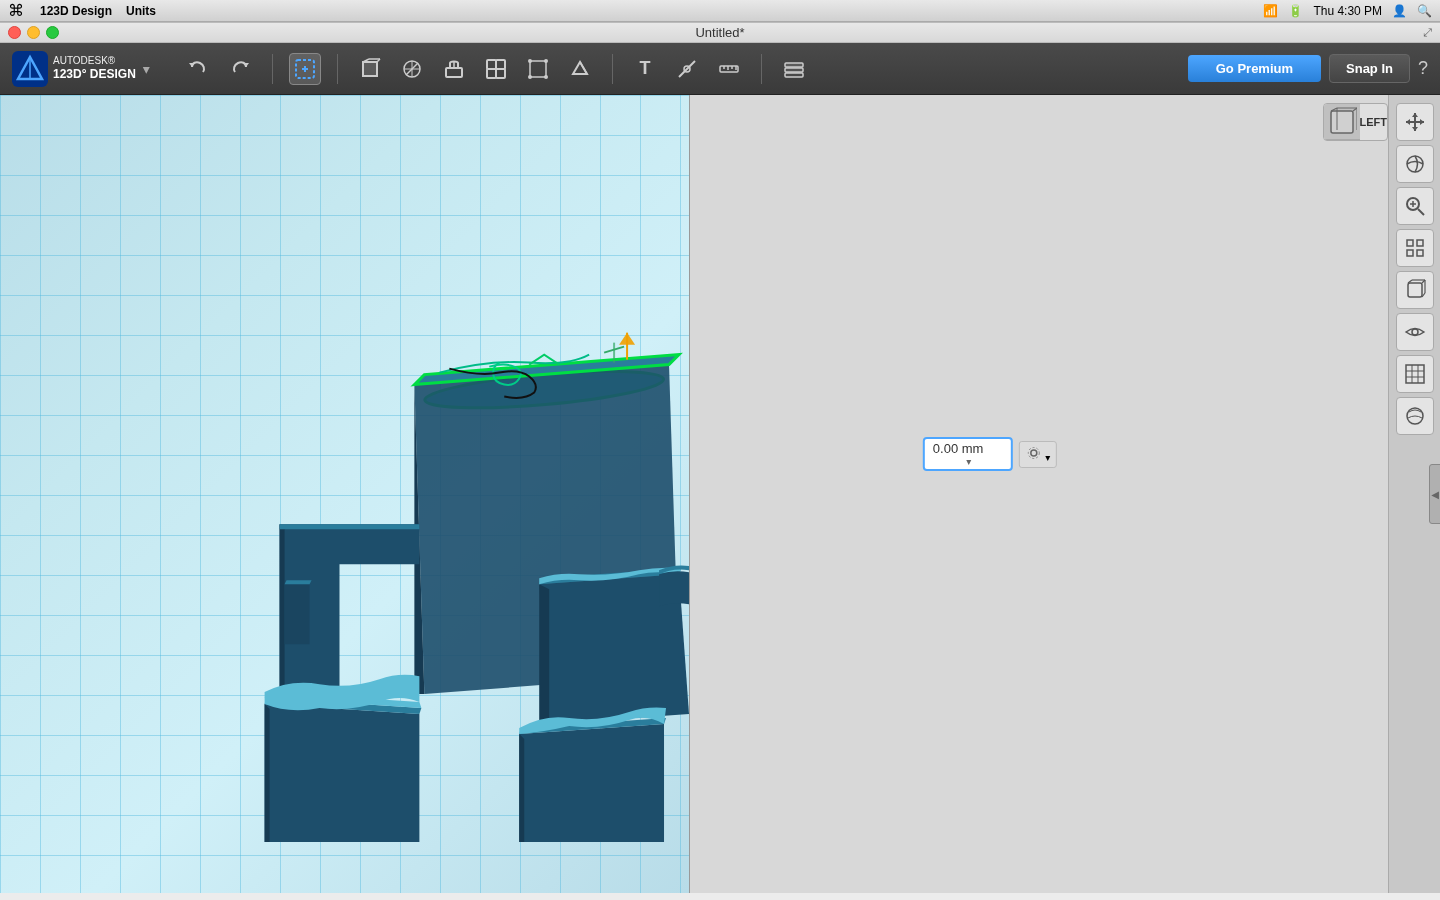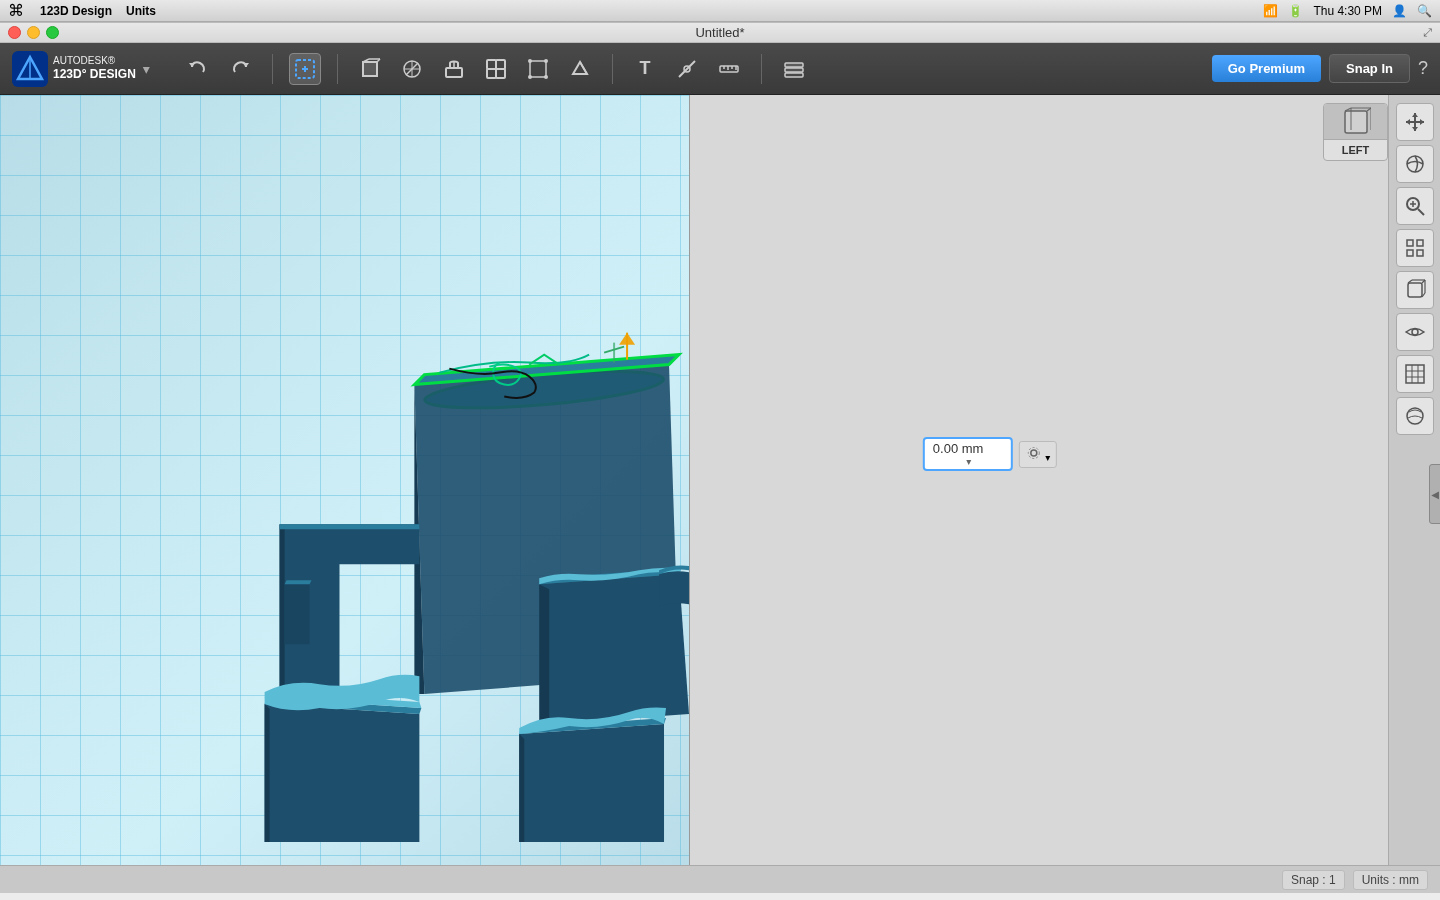--- a/index.html
+++ b/index.html
@@ -52,21 +52,21 @@
     .toolbar-btn {
       width: 32px; height: 32px; display: flex; align-items: center; justify-content: center;
       background: transparent; border: 1px solid transparent; border-radius: 4px;
       cursor: pointer; color: #ccc; font-size: 18px; transition: background 0.1s;
     }
     .toolbar-btn.active { background: rgba(255,255,255,0.15); border-color: #888; }
 
     .toolbar-right { margin-left: auto; display: flex; align-items: center; gap: 8px; }
     .btn-premium {
       background: linear-gradient(to bottom, #4da6ff, #2980d9);
-      color: white; border: none; padding: 6px 16px; border-radius: 4px;
+      color: white; border: none; padding: 6px 28px; border-radius: 4px;
       font-size: 13px; font-weight: 600; cursor: pointer;
     }
     .btn-signin {
       background: linear-gradient(to bottom, #5a5a5a, #444);
       color: white; border: 1px solid #666; padding: 6px 16px; border-radius: 4px;
       font-size: 13px; font-weight: 600; cursor: pointer;
     }
     .btn-help {
       color: #ccc; background: transparent; border: none; font-size: 18px; cursor: pointer;
     }
@@ -114,21 +114,21 @@
     .view-btn {
       width: 38px; height: 38px; display: flex; align-items: center; justify-content: center;
       background: rgba(255,255,255,0.5); border: 1px solid #aaa; border-radius: 4px;
       cursor: pointer; font-size: 16px; color: #444;
     }
 
     
     .view-label-box {
       position: absolute; right: 52px; top: 8px; width: 65px;
       background: #e0e0e0; border: 1px solid #aaa; border-radius: 4px;
-      display: flex; flex-direction: column; align-items: center; overflow: hidden;
+      display: flex; flex-direction: row; align-items: center; overflow: hidden;
     }
     .view-label-icon { width: 100%; height: 36px; background: #c0c0c0; display: flex; align-items: center; justify-content: center; font-size: 18px; border-bottom: 1px solid #aaa; }
     .view-label-text { font-size: 11px; font-weight: 600; color: #333; padding: 4px 0; }
     .dim-input-wrap {
       background: white; border: 2px solid #4da6ff; border-radius: 4px;
       display: flex; align-items: center; padding: 2px 4px; min-width: 90px; flex-direction: column;
     }
     .dim-input {
       background: transparent; border: none; font-size: 13px; width: 70px; outline: none; color: #333;
     }
@@ -476,18 +476,14 @@
             <path d="M4 13 Q11 9 18 13" stroke="#555" stroke-width="1" fill="none"></path>
           </svg>
         </div>
 
         <div class="side-tab">
           <span style="font-size:10px; color:#666;">◀</span>
         </div>
       </div>
     </div>
 
-    <div class="status-bar">
-      <span class="status-item">Snap : 1</span>
-      <span class="status-item">Units : mm</span>
-    </div>
   </div>
 </div>
 
 </body></html>

